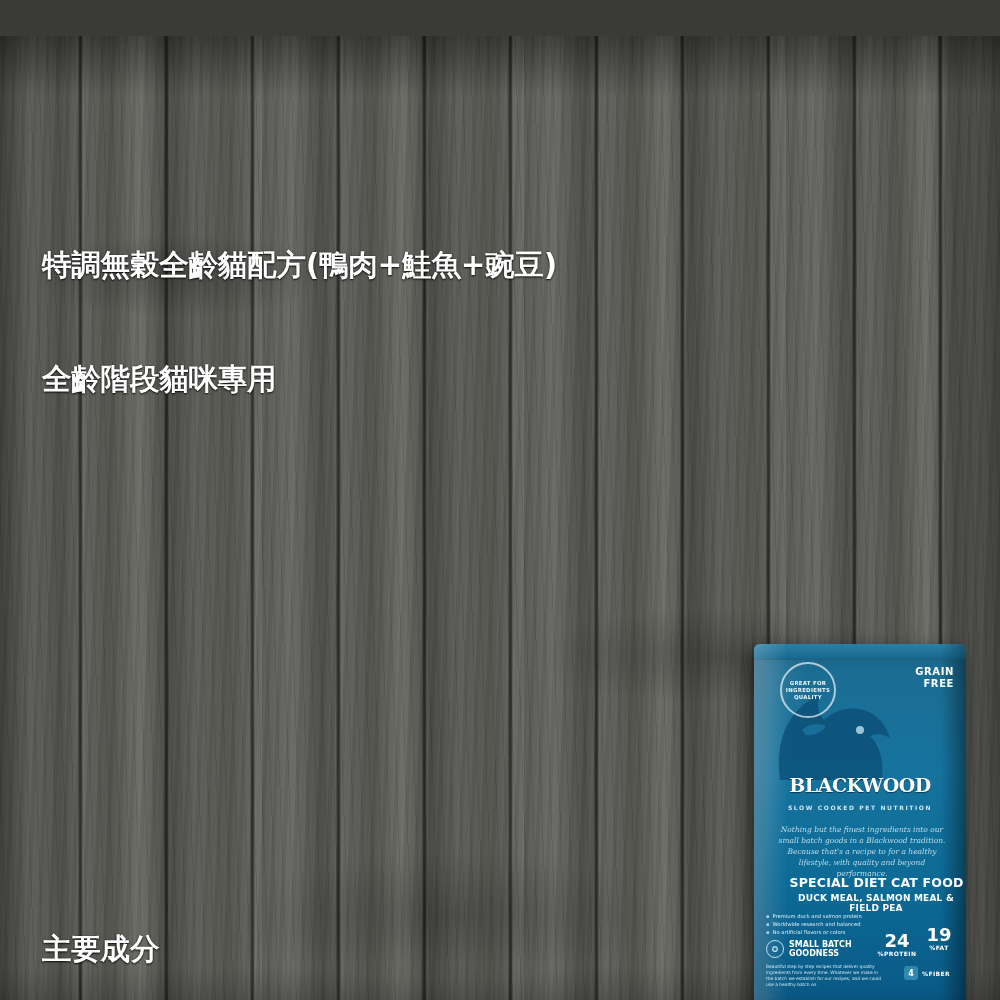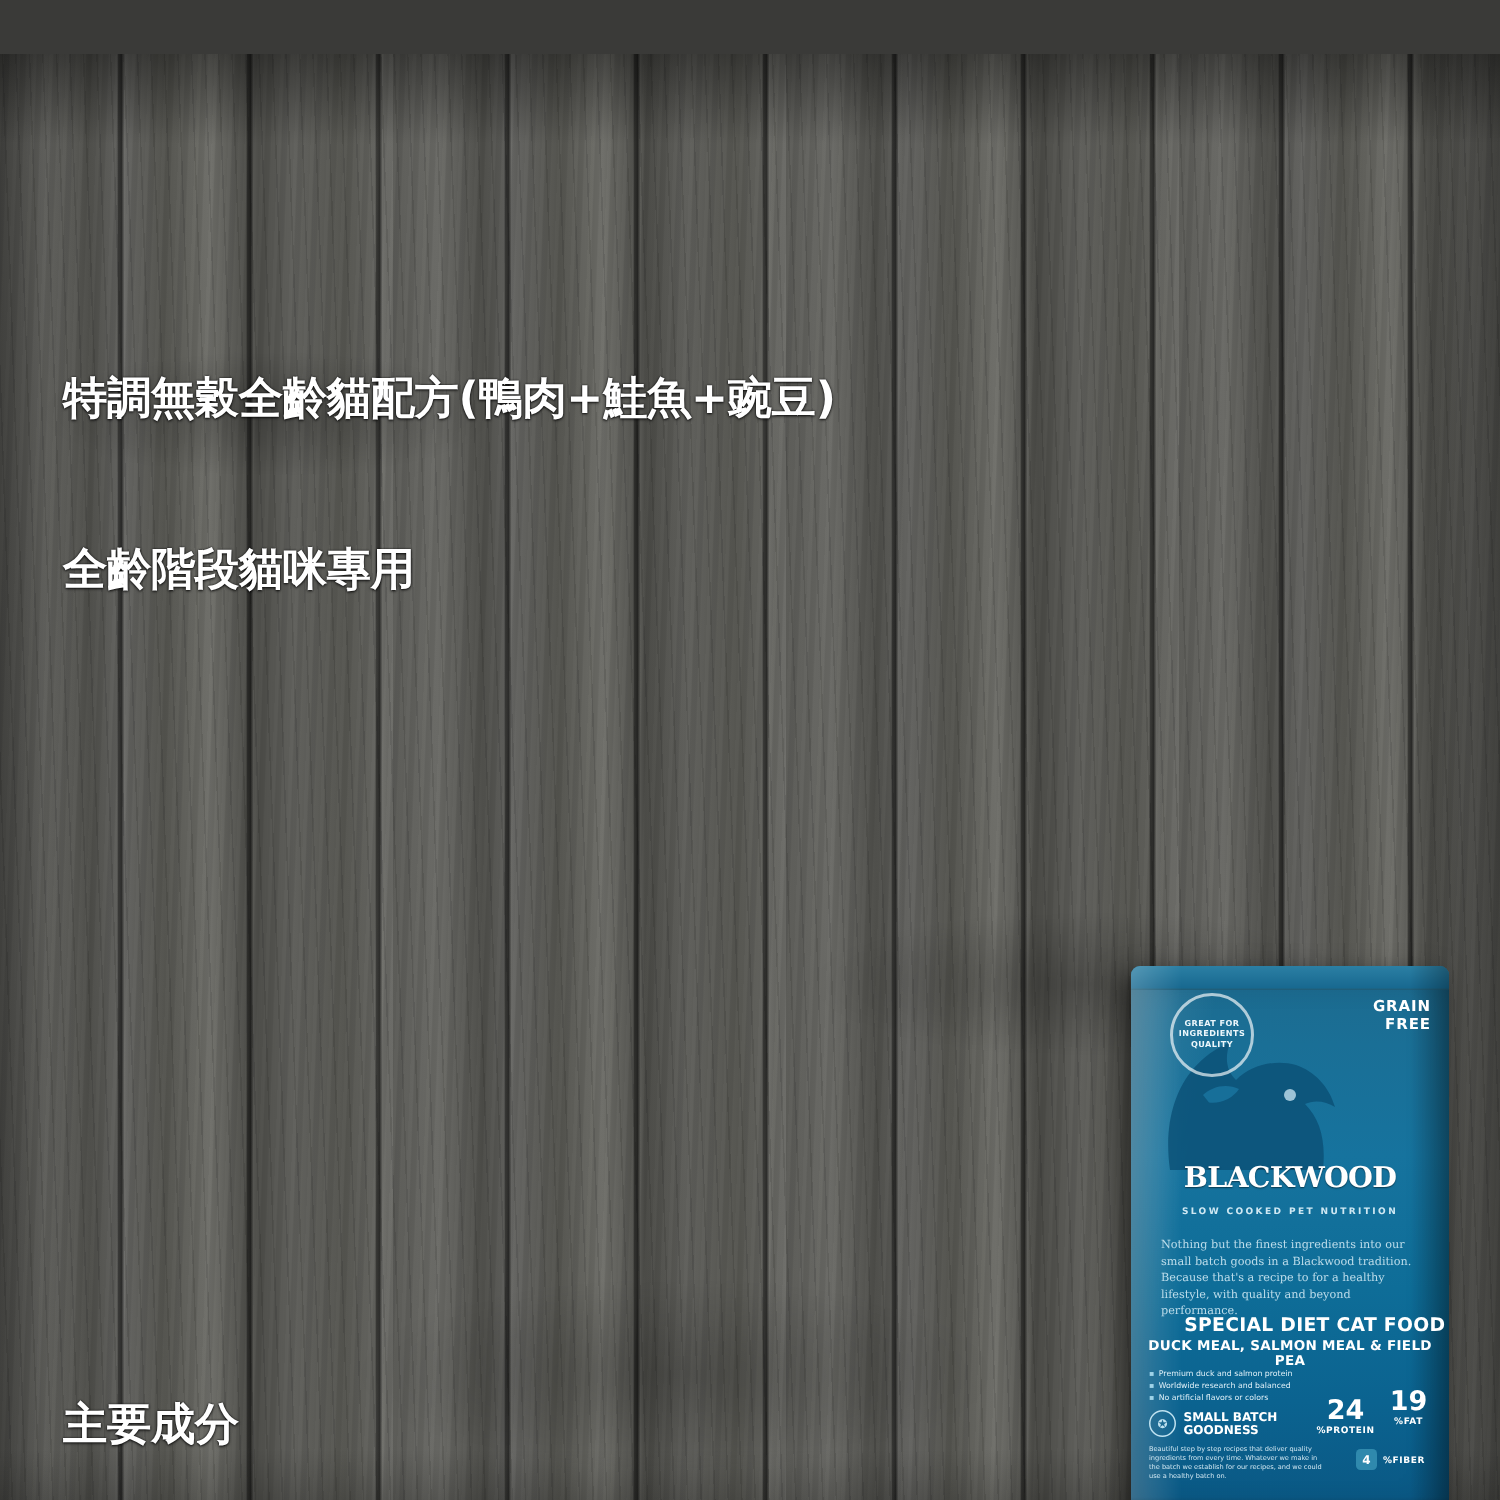--- a/index.html
+++ b/index.html
@@ -147,31 +147,32 @@
   }
   .brand-sub {
     position: absolute; left: 0; right: 0; top: 160px;
     text-align: center; color: #cfe8f3;
     font-size: 6px; letter-spacing: 1.6px; font-weight: bold;
   }
   .script {
     position: absolute; left: 20px; right: 16px; top: 180px;
     color: #bcdcea;
     font-family: "DejaVu Serif", "Liberation Serif", serif;
-    font-size: 7.5px; line-height: 11px; text-align: left;
+    font-style: italic;
+    font-size: 7.5px; line-height: 11px; text-align: center;
   }
   .sdcf {
     position: absolute; left: 0; right: 0; top: 231px;
     text-align: center; color: #ffffff;
     font-size: 12.5px; font-weight: bold; letter-spacing: .2px; padding-left: 33px;
   }
   .variety {
     position: absolute; left: 0; right: 0; top: 249px;
     text-align: center; color: #ffffff;
-    font-size: 9px; font-weight: bold; letter-spacing: .2px;
+    font-size: 9px; font-weight: bold; letter-spacing: .2px; padding-left: 32px;
   }
   .bullets {
     position: absolute; left: 12px; top: 268px; width: 112px;
     color: #dff0f8; font-size: 5.2px; line-height: 8px;
   }
   .bullets div::before { content: "\25AA"; margin-right: 3px; color: #9fd3e8; }
   .smallbatch {
     position: absolute; left: 12px; top: 296px; width: 118px;
     display: flex; align-items: center; gap: 5px;
   }

